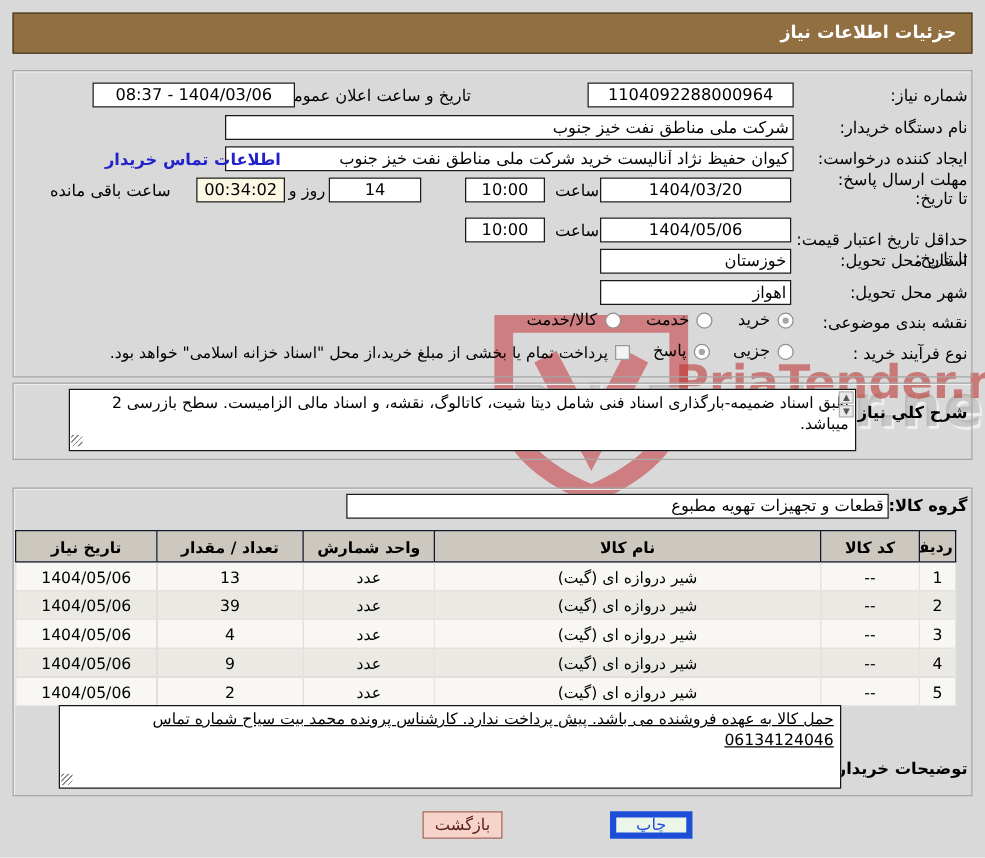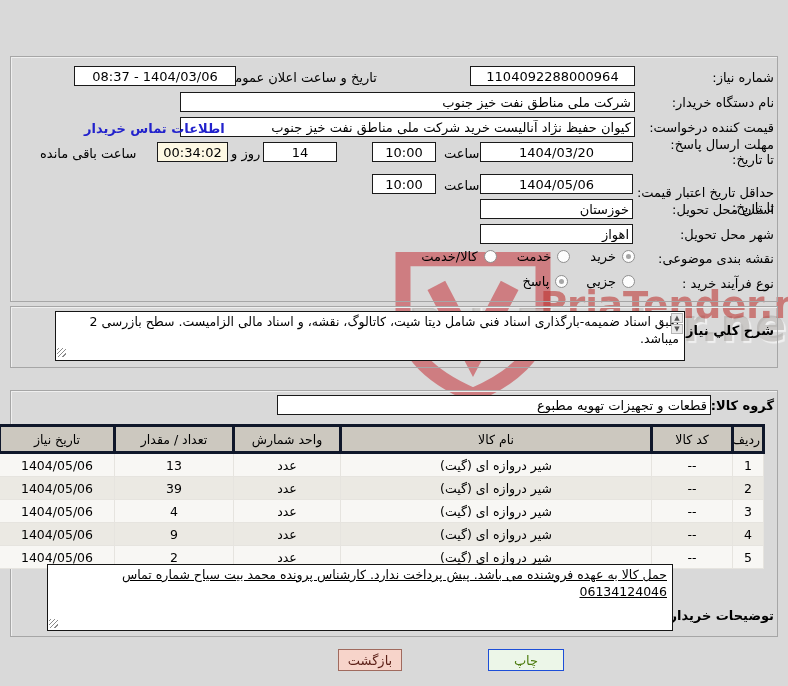--- a/index.html
+++ b/index.html
@@ -45,36 +45,36 @@
   .sarrow{width:12px;height:10px;font-size:7px;color:#555;background:#e9e9e9;border:1px solid #b5b5b5;
           box-sizing:border-box;display:flex;align-items:center;justify-content:center;line-height:1;}
   .rsz{position:absolute;left:2px;bottom:2px;width:9px;height:9px;
        background:repeating-linear-gradient(-45deg,transparent 0 2px,#8a8a8a 2px 3px);}
   
   .secheader{position:absolute;font-size:13px;font-weight:bold;white-space:nowrap;}
   
   .tblwrap{position:absolute;left:35px;top:424px;width:730px;}
   table.goods{width:100%;border-collapse:collapse;direction:rtl;font-size:12.5px;
               border:1px solid #c2bfb8;table-layout:fixed;}
-  table.goods th{background:#ccc8bf;font-weight:normal;height:24px;border:3px solid #0f172a;
+  table.goods th{background:#ccc8bf;font-weight:bold;height:24px;border:1px solid #0f172a;
                  padding:0 2px;overflow:hidden;white-space:nowrap;}
   table.goods td{height:22px;text-align:center;border:1px solid #e6e4df;padding:0 2px;
                  overflow:hidden;white-space:nowrap;}
   table.goods tbody tr:nth-child(odd){background:#f8f7f4;}
   table.goods tbody tr:nth-child(even){background:#ebe9e3;}
   table.goods th:nth-child(1),table.goods td:nth-child(1){width:24px;}
   table.goods th:nth-child(2),table.goods td:nth-child(2){width:74px;}
   table.goods th:nth-child(3),table.goods td:nth-child(3){width:304px;}
   table.goods th:nth-child(4),table.goods td:nth-child(4){width:100px;}
   table.goods th:nth-child(5),table.goods td:nth-child(5){width:112px;}
   table.goods th:nth-child(6),table.goods td:nth-child(6){width:108px;}
   
   .btn{position:absolute;height:22px;box-sizing:border-box;font-family:"DejaVu Sans",sans-serif;
        font-size:13px;display:flex;align-items:center;justify-content:center;cursor:pointer;}
-  #btn-print{left:488px;top:649px;width:76px;background:#ecf6e8;border:1px solid #1d4ed8;color:#4d7c0f;}
+  #btn-print{left:488px;top:649px;width:66px;background:#ecf6e8;border:5px solid #1d4ed8;color:#1d4ed8;}
   #btn-back{left:338px;top:649px;width:64px;background:#f7d4ca;border:1px solid #a06a5e;color:#5c2018;}
   
   .wm{position:absolute;pointer-events:none;}
   #wm-text-gray{left:408px;top:298px;font-size:46px;font-weight:bold;letter-spacing:2px;
                 color:rgba(158,154,148,0.45);text-shadow:2px 2px 1px rgba(255,255,255,0.6);
                 white-space:nowrap;direction:ltr;}
   #wm-text-red{left:540px;top:284px;font-size:37px;font-weight:bold;white-space:nowrap;
                color:rgba(188,44,40,0.55);direction:ltr;}
   #wm-logo{left:388px;top:252px;width:170px;height:150px;opacity:0.5;}
 </style>
@@ -83,32 +83,33 @@
 
 <div id="app">
 
   <svg class="wm" id="wm-logo" viewBox="0 0 100 90">
     <path d="M8 4 H92 V38 Q92 68 50 86 Q8 68 8 38 Z" fill="none" stroke="#c4242b" stroke-width="9"></path>
     <path d="M28 20 L50 62 L72 20" fill="none" stroke="#c4242b" stroke-width="12"></path>
   </svg>
   <div class="wm" id="wm-text-gray">PriaTender.neT</div>
   <div class="wm" id="wm-text-red">PriaTender.neT</div>
 
+  <div class="titlebar">جزئیات اطلاعات نیاز</div>
 
   <div class="gb" id="gb-form"></div>
 
   <div class="lbl" style="right:14px;top:70px;">شماره نیاز:</div>
   <input class="inp center" style="left: 470px; top: 66px; width: 165px;" readonly="" value="1104092288000964">
   <div class="lbl" style="left:220px;top:70px;">تاریخ و ساعت اعلان عمومی:</div>
   <input class="inp center" style="left: 74px; top: 66px; width: 162px;" readonly="" value="1404/03/06 - 08:37">
 
   <div class="lbl" style="right:14px;top:95px;">نام دستگاه خریدار:</div>
   <input class="inp right" style="left: 180px; top: 92px; width: 455px;" readonly="" value="شرکت ملی مناطق نفت خیز جنوب">
 
-  <div class="lbl" style="right:14px;top:120px;">قیمت کننده درخواست:</div>
+  <div class="lbl" style="right:14px;top:120px;">ایجاد کننده درخواست:</div>
   <input class="inp right" style="left: 180px; top: 117px; width: 455px;" readonly="" value="کیوان حفیظ نژاد آنالیست خرید شرکت ملی مناطق نفت خیز جنوب">
   <div class="link" style="left:84px;top:121px;">اطلاعات تماس خریدار</div>
 
   <div class="lbl wrap" style="right:14px;top:137px;width:112px;">مهلت ارسال پاسخ: تا تاریخ:</div>
   <input class="inp center" style="left: 480px; top: 142px; width: 153px;" readonly="" value="1404/03/20">
   <div class="lbl" style="left:444px;top:146px;">ساعت</div>
   <input class="inp center" style="left: 372px; top: 142px; width: 64px;" readonly="" value="10:00">
   <div class="box" style="left:263px;top:142px;width:74px;">14</div>
   <div class="lbl" style="left:231px;top:146px;">روز و</div>
   <div class="box yellow" style="left:157px;top:142px;width:71px;">00:34:02</div>
@@ -144,20 +145,24 @@
   <div class="lbl" style="right:14px;top:276px;">نوع فرآیند خرید :</div>
   <div class="rgroup" style="left:55px;width:580px;top:274px;gap:18px;">
     <span class="ropt">
       <span class="radio"></span>
       <span>جزیی</span>
     </span>
     <span class="ropt">
       <span class="radio on"></span>
       <span>پاسخ</span>
     </span>
+    <span class="ropt" style="font-size:12.5px;">
+      <span class="cb"></span>
+      <span>پرداخت تمام یا بخشی از مبلغ خرید،از محل "اسناد خزانه اسلامی" خواهد بود.</span>
+    </span>
   </div>
 
   <div class="gb" id="gb-desc"></div>
   <div class="lbl bold" style="right:14px;top:323px;">شرح کلي نیاز:</div>
   <div class="txtbox" style="left:55px;top:311px;width:630px;height:50px;">طبق اسناد ضمیمه-بارگذاری اسناد فنی شامل دیتا شیت، کاتالوگ، نقشه، و اسناد مالی الزامیست. سطح بازرسی 2 میباشد.</div>
   <div class="sbar" style="left:auto;right:105px;top:313px;">
     <span class="sarrow">▲</span>
     <span class="sarrow">▼</span>
   </div>
   <div class="rsz" style="left:57px;bottom:auto;top:348px;"></div>

